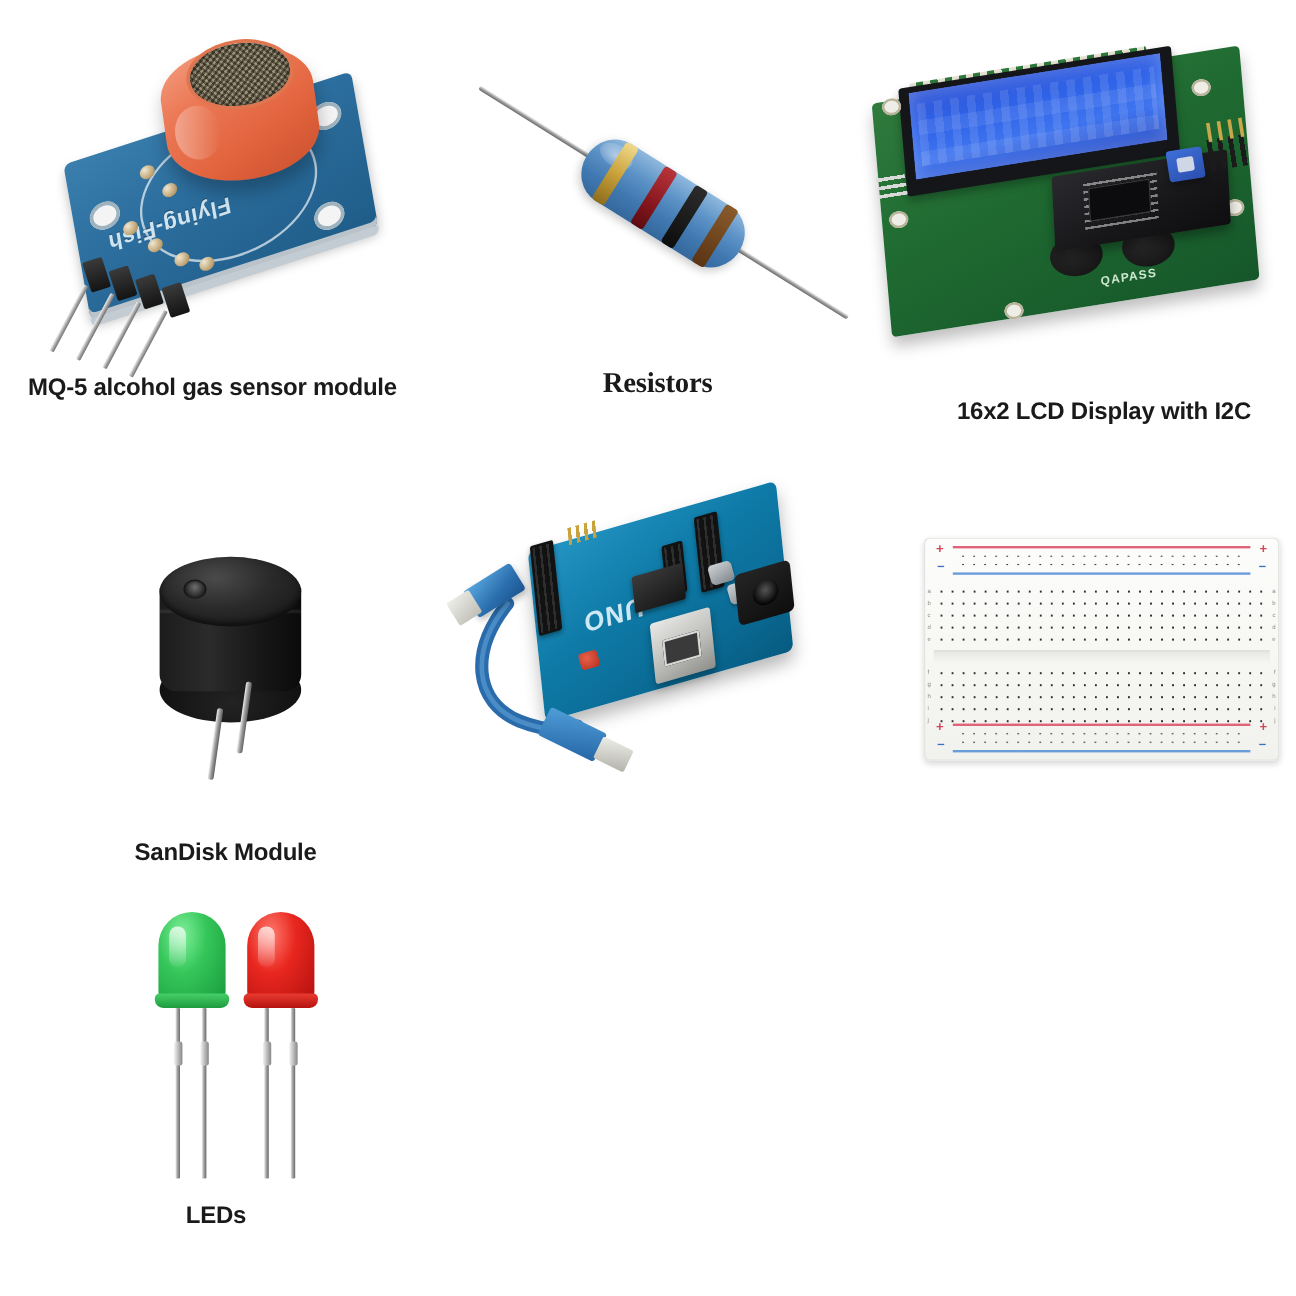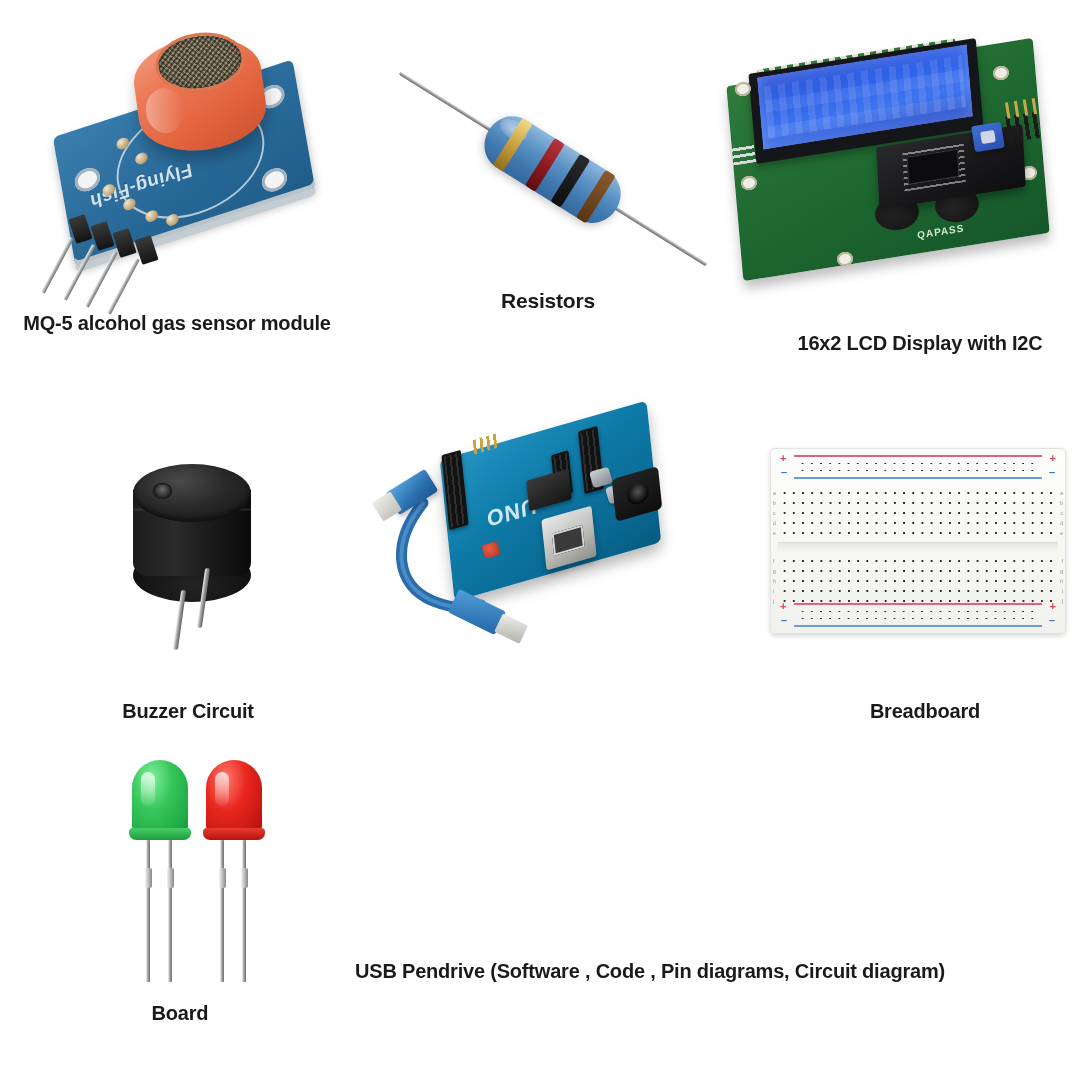--- a/index.html
+++ b/index.html
@@ -496,21 +496,21 @@
       <div class="lead" style="left:-28px;width:112px;"></div>
       <div class="lead" style="left:222px;width:112px;"></div>
       <div class="body">
         <div class="band" style="left:22px;background:linear-gradient(180deg,#f0d98a,#c9a13a 50%,#8d6d1c);"></div>
         <div class="band" style="left:60px;background:linear-gradient(180deg,#b8343a,#85171d 60%,#5c0c11);"></div>
         <div class="band" style="left:90px;background:linear-gradient(180deg,#2c2c2c,#0d0d0d);"></div>
         <div class="band" style="left:120px;background:linear-gradient(180deg,#8a5a2b,#5a3414);"></div>
       </div>
     </div>
   </div>
-  <div class="caption" style="left:398px;top:287px;width:300px;font-size:21px;">Resistors</div>
+  <div class="caption" style="left:398px;top:304px;width:300px;font-size:24px;font-family:Liberation Serif, serif;">Resistors</div>
 
   <div class="art" id="lcd">
     <div class="pcb"></div>
     <div class="hdrpins"></div>
     <div class="screenframe"></div>
     <div class="glass">
       <div class="chars"></div>
     </div>
     <div class="sidepins"></div>
     <div class="mh" style="left:10px;top:34px;transform:rotate(-9deg);"></div>
@@ -537,21 +537,21 @@
 
   <div class="art" id="buzzer">
     <div class="bot"></div>
     <div class="cylside"></div>
     <div class="seam"></div>
     <div class="top"></div>
     <div class="hole2"></div>
     <div class="bpin" style="left:96px;top:118px;transform:rotate(8deg);"></div>
     <div class="bpin" style="left:72px;top:140px;transform:rotate(8deg);"></div>
   </div>
-  <div class="caption" style="left:60px;top:698px;width:256px;font-size:20px;">Buzzer Circuit</div>
+  <div class="caption" style="left:60px;top:698px;width:256px;font-size:20px;">SanDisk Module</div>
 
   <div class="art" id="arduino">
     <div class="apcb"></div>
     <div class="uno">UNO</div>
     <div class="hdr" style="left:60px;top:28px;width:20px;height:74px;transform:rotate(-16deg) skewX(-10deg);">
         <div class="sl"></div>
       </div>
     <div class="hdr" style="left:196px;top:4px;width:20px;height:62px;transform:rotate(-16deg) skewX(-10deg);">
         <div class="sl"></div>
       </div>
@@ -618,34 +618,32 @@
         <div class="plus" style="left:0;top:-2px;">+</div>
         <div class="plus" style="right:0;top:-2px;">+</div>
         <div class="minus" style="left:1px;top:12px;">–</div>
         <div class="minus" style="right:1px;top:12px;">–</div>
         <div class="line" style="top:1px;background:#e0637a;"></div>
         <div class="line" style="top:23px;background:#6b9ddb;"></div>
         <div class="bb-holes"></div>
       </div>
     </div>
   </div>
-  <div class="caption" style="left:805px;top:698px;width:240px;font-size:20px;">Breadboard</div>
 
   <div class="art" id="leds">
     <div class="led" style="left:0;">
       <div class="dome" style="background: radial-gradient(ellipse at 35% 25%, #7ff09a 0%, #35c65a 40%, #169a3b 100%);"></div>
       <div class="rim" style="background: linear-gradient(180deg,#46cf68,#1d9b3e);"></div>
       <div class="lleg" style="left:14px;"></div>
       <div class="lleg" style="left:36px;"></div>
     </div>
     <div class="led" style="left:74px;">
       <div class="dome" style="background: radial-gradient(ellipse at 35% 25%, #ff7a6e 0%, #e8271f 40%, #b20f0d 100%);"></div>
       <div class="rim" style="background: linear-gradient(180deg,#e93b30,#b5120f);"></div>
       <div class="lleg" style="left:14px;"></div>
       <div class="lleg" style="left:36px;"></div>
     </div>
   </div>
-  <div class="caption" style="left:100px;top:1000px;width:160px;font-size:20px;">Board</div>
-
-  <div class="caption" style="left:330px;top:958px;width:640px;font-size:20px;">USB Pendrive (Software , Code , Pin diagrams, Circuit diagram)</div>
+  <div class="caption" style="left:100px;top:1000px;width:160px;font-size:20px;">LEDs</div>
+
 
 
 </div>
 
 </body></html>

